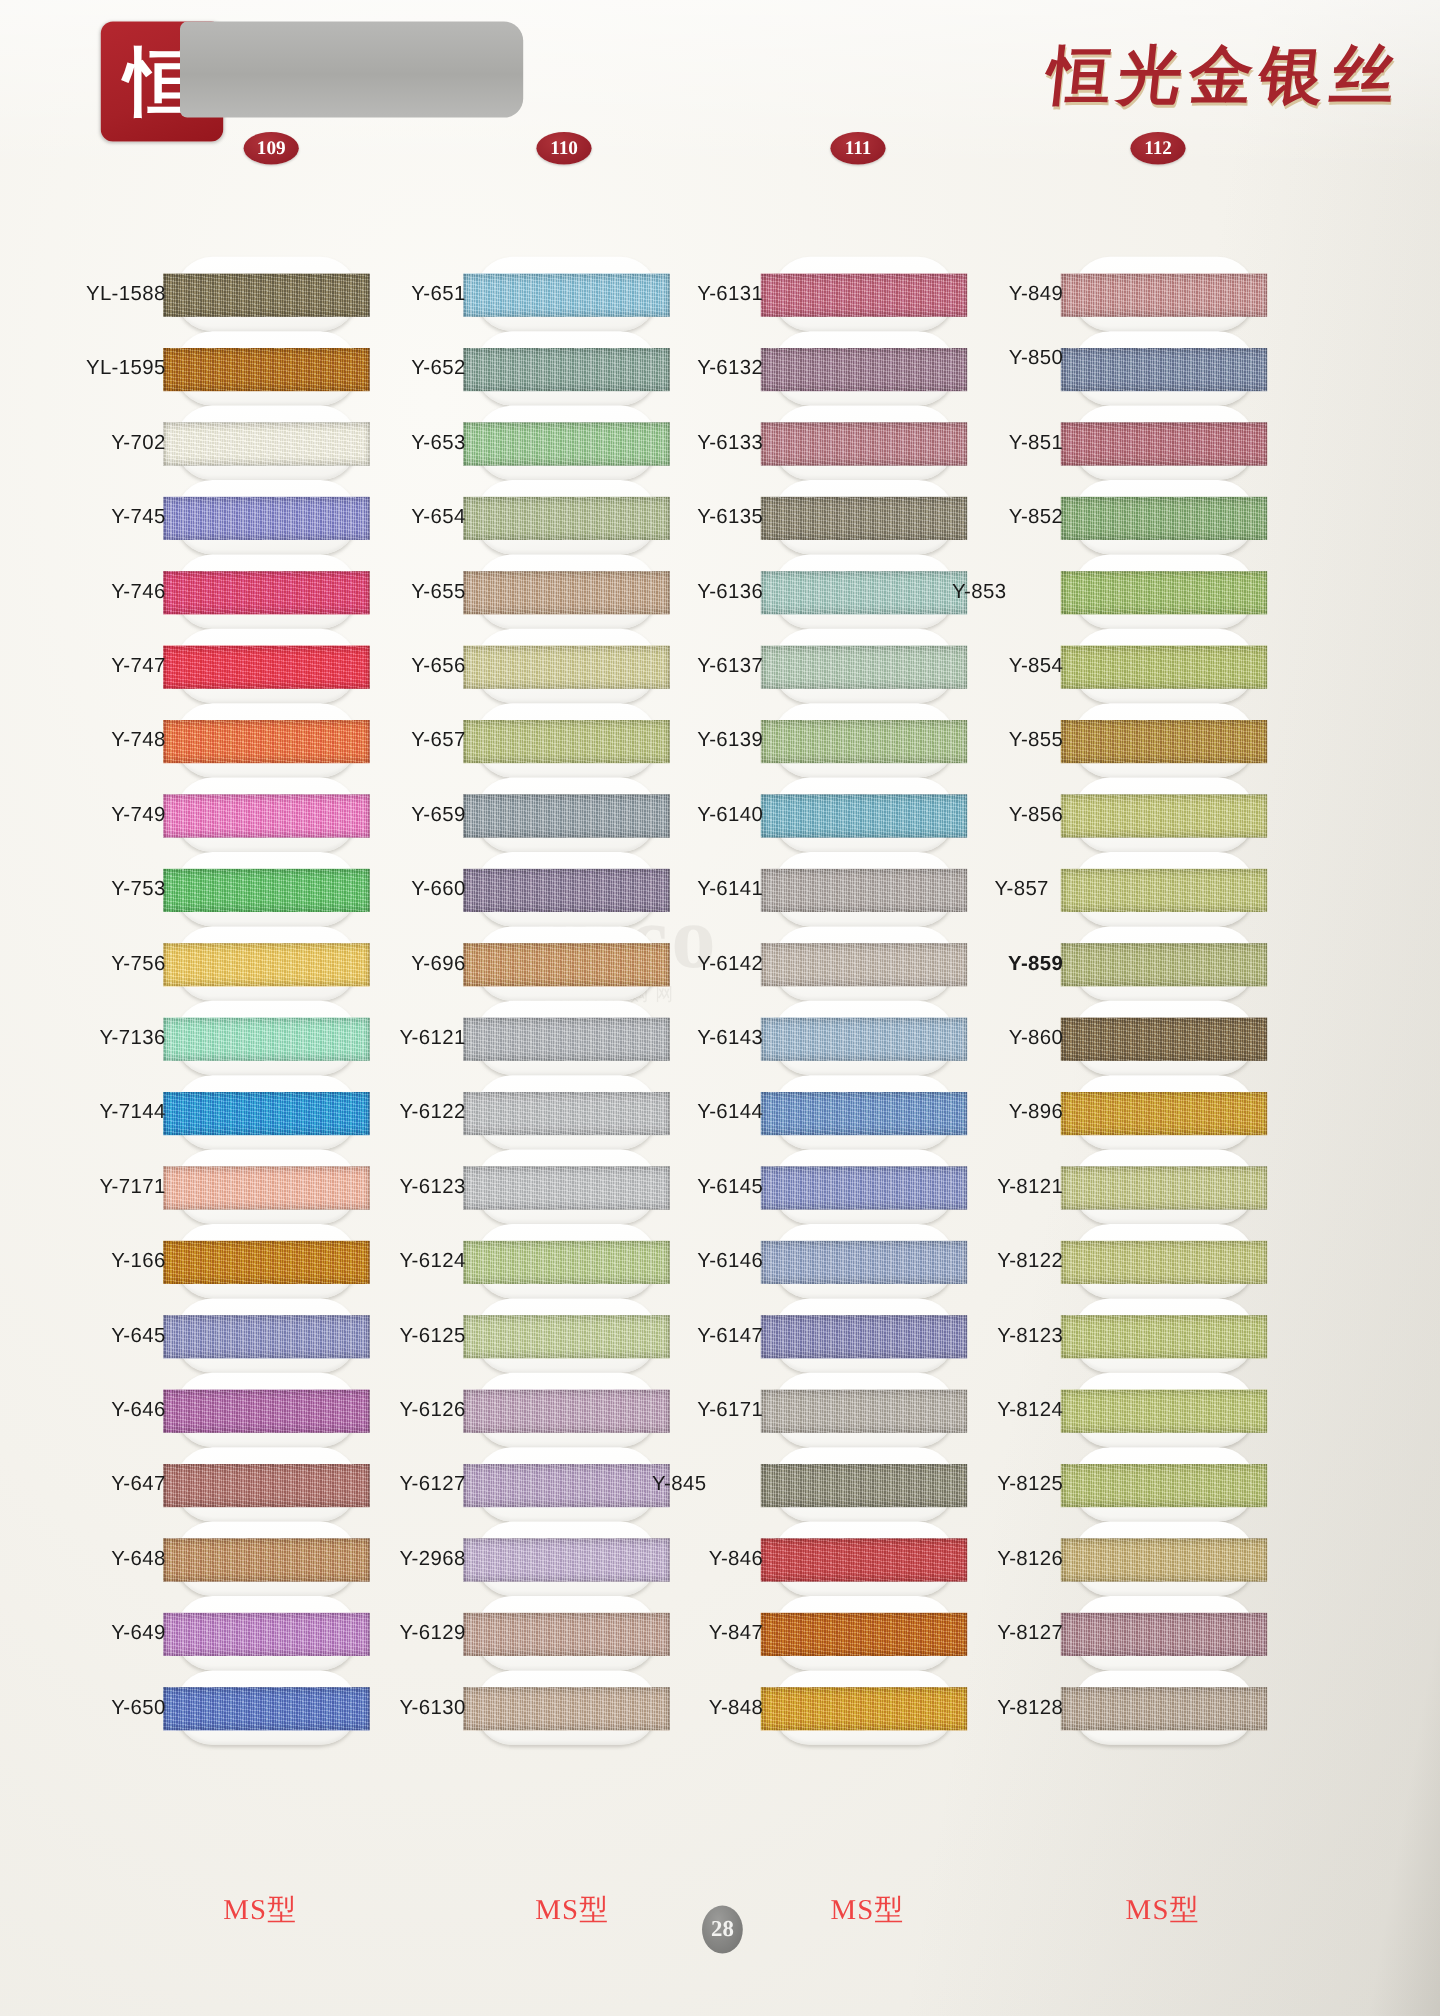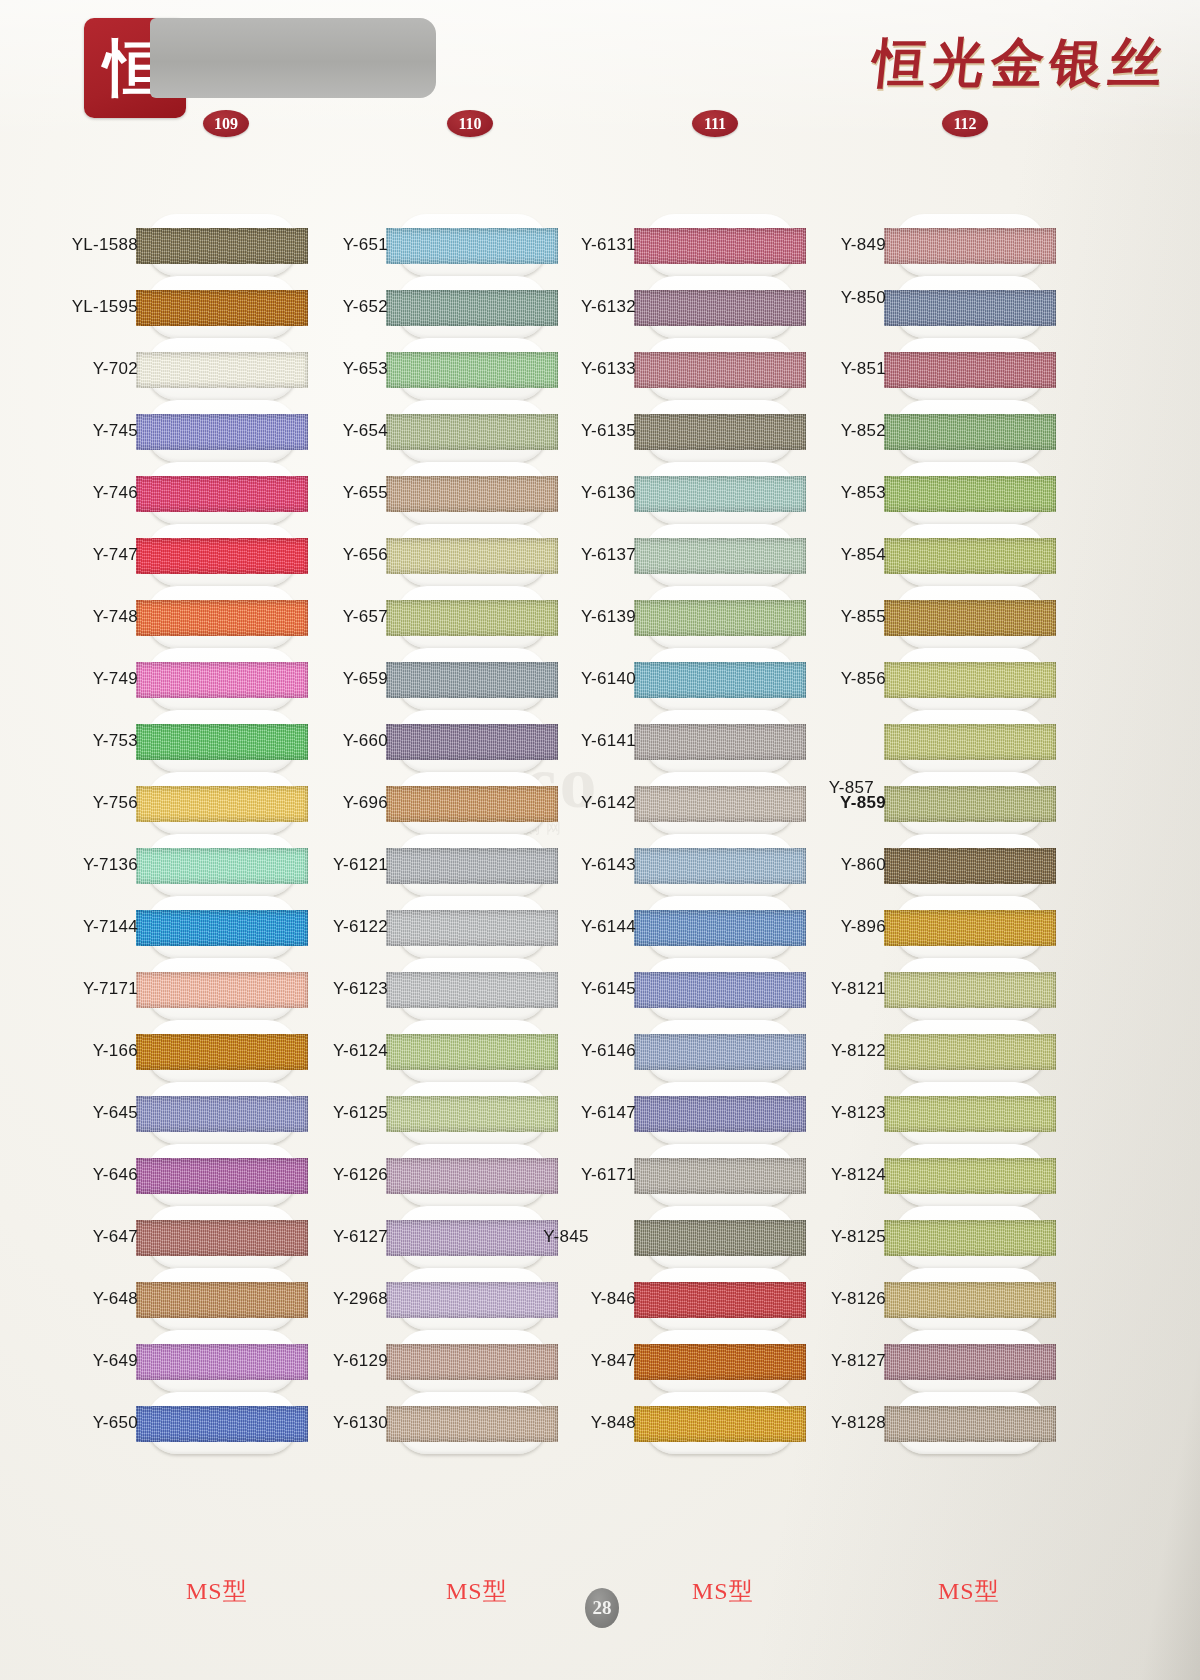--- a/index.html
+++ b/index.html
@@ -496,41 +496,41 @@
       <div class="code right" style="left: 746px; width: 140px; top: 360px;">Y-851</div>
       <div class="bob" style="position: absolute; left: 894px; top: 400px;">
         <div class="card"></div>
         <div class="thread" style="background: rgb(138, 176, 122);"></div>
       </div>
       <div class="code right" style="left: 746px; width: 140px; top: 422px;">Y-852</div>
       <div class="bob" style="position: absolute; left: 894px; top: 462px;">
         <div class="card"></div>
         <div class="thread" style="background: rgb(159, 191, 110);"></div>
       </div>
-      <div class="code right" style="left: 746px; width: 140px; top: 484px;">Y-853</div>
+      <div class="code right" style="left: 746px; width: 140px; top: 484px; text-align: center;">Y-853</div>
       <div class="bob" style="position: absolute; left: 894px; top: 524px;">
         <div class="card"></div>
         <div class="thread" style="background: rgb(182, 194, 113);"></div>
       </div>
       <div class="code right" style="left: 746px; width: 140px; top: 546px;">Y-854</div>
       <div class="bob" style="position: absolute; left: 894px; top: 586px;">
         <div class="card"></div>
         <div class="thread" style="background: rgb(179, 138, 66);"></div>
       </div>
       <div class="code right" style="left: 746px; width: 140px; top: 608px;">Y-855</div>
       <div class="bob" style="position: absolute; left: 894px; top: 648px;">
         <div class="card"></div>
         <div class="thread" style="background: rgb(198, 201, 123);"></div>
       </div>
       <div class="code right" style="left: 746px; width: 140px; top: 670px;">Y-856</div>
       <div class="bob" style="position: absolute; left: 894px; top: 710px;">
         <div class="card"></div>
         <div class="thread" style="background: rgb(194, 199, 124);"></div>
       </div>
-      <div class="code right" style="left: 734px; width: 140px; top: 732px; margin-top: 47px;">Y-857</div>
+      <div class="code right" style="left: 734px; width: 140px; top: 732px;">Y-857</div>
       <div class="bob" style="position: absolute; left: 894px; top: 772px;">
         <div class="card"></div>
         <div class="thread" style="background: rgb(180, 185, 126);"></div>
       </div>
       <div class="code right" style="left: 746px; width: 140px; top: 794px; font-weight: bold;">Y-859</div>
       <div class="bob" style="position: absolute; left: 894px; top: 834px;">
         <div class="card"></div>
         <div class="thread" style="background: rgb(125, 106, 76);"></div>
       </div>
       <div class="code right" style="left: 746px; width: 140px; top: 856px;">Y-860</div>

